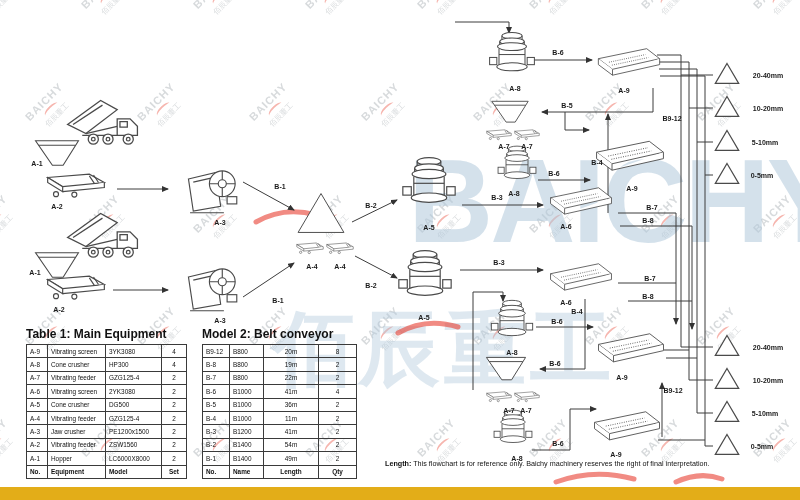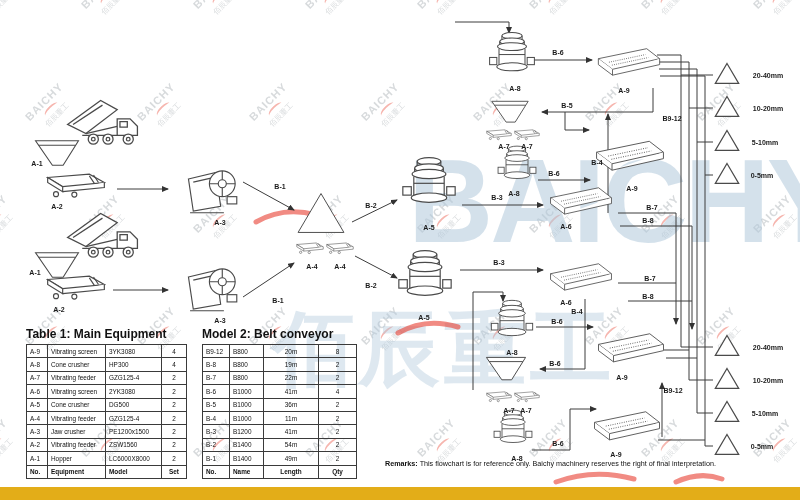--- a/index.html
+++ b/index.html
@@ -623,17 +623,17 @@
             <td>No.</td>
             <td>Name</td>
             <td>Length</td>
             <td>Qty</td>
           </tr>
         </tbody>
     </table>
   </div>
 
   <div id="remarks">
-    <b>Remarks:</b><span> This flowchart is for reference only.  Baichy machinery reserves the right of final interpretation.</span>
+    <b>Length:</b><span> This flowchart is for reference only.  Baichy machinery reserves the right of final interpretation.</span>
   </div>
 
   <div id="bottom-bar" style="background: rgb(227, 173, 24);"></div>
 </div>
 
 </body></html>

